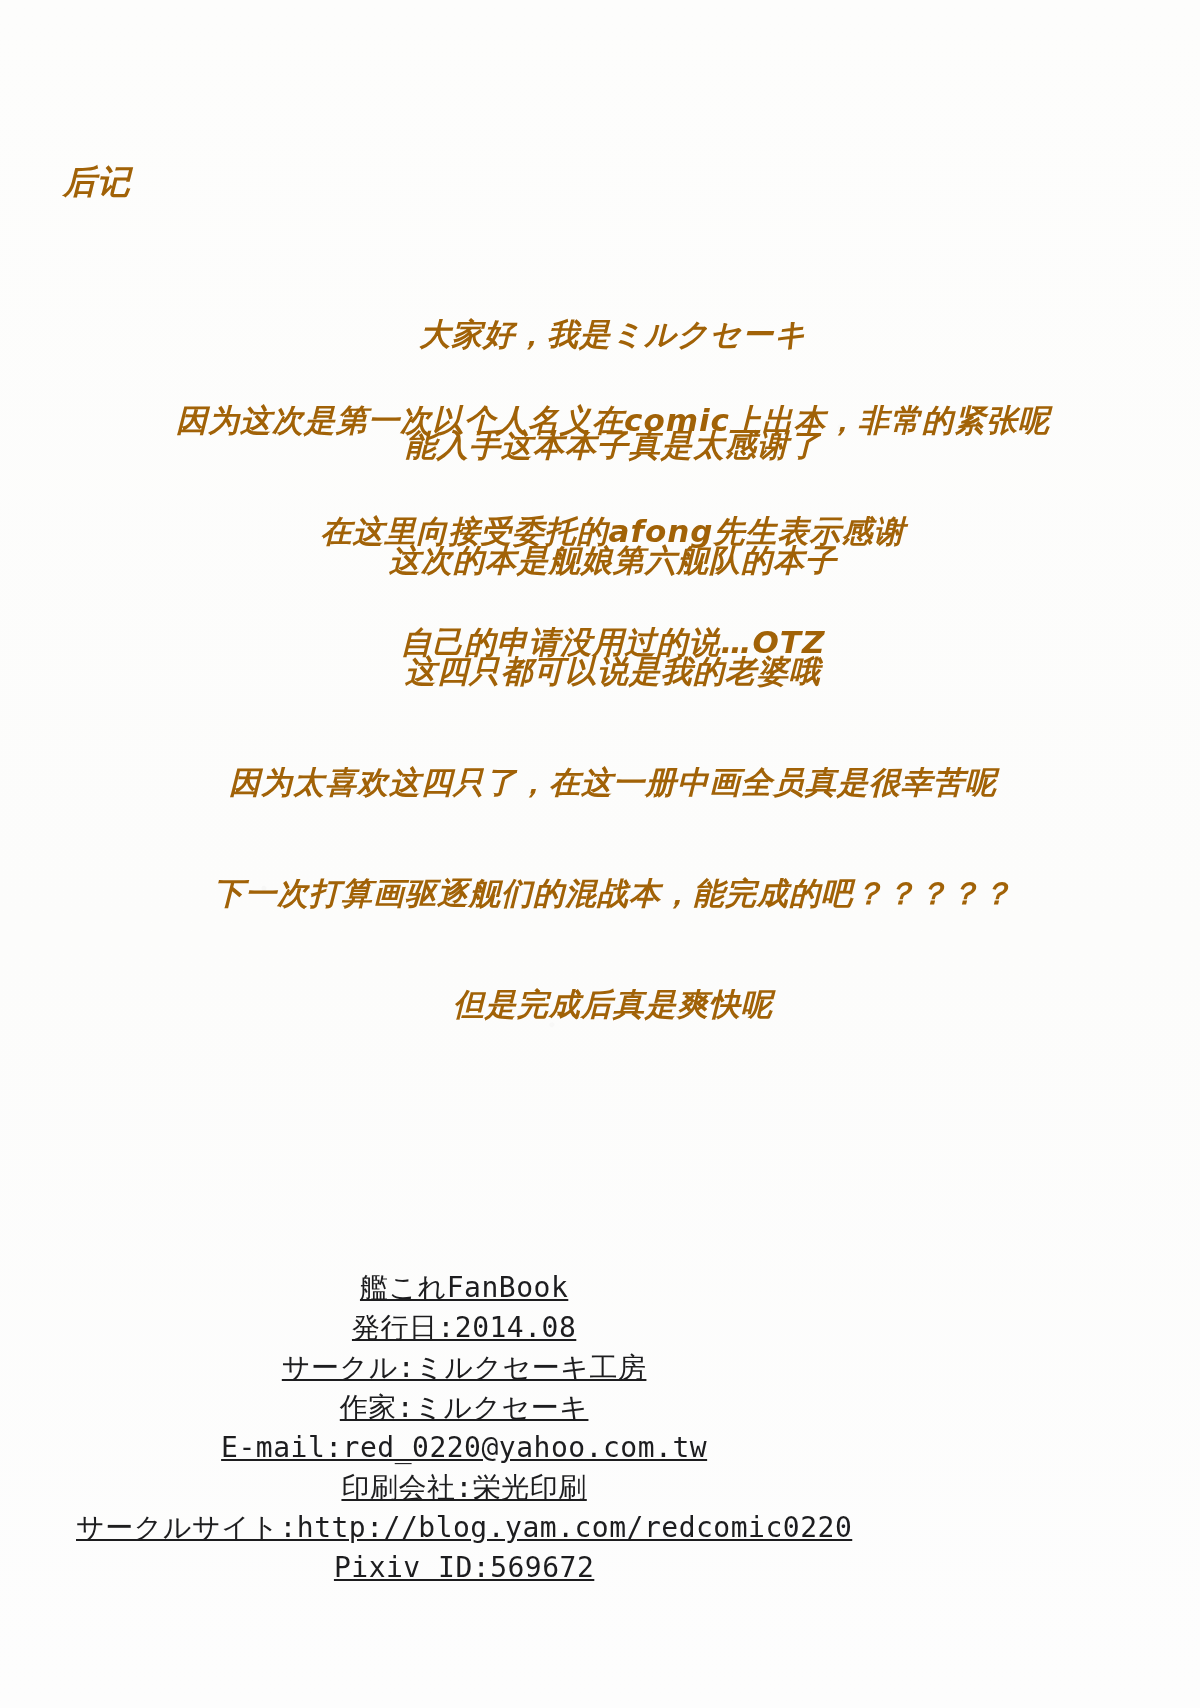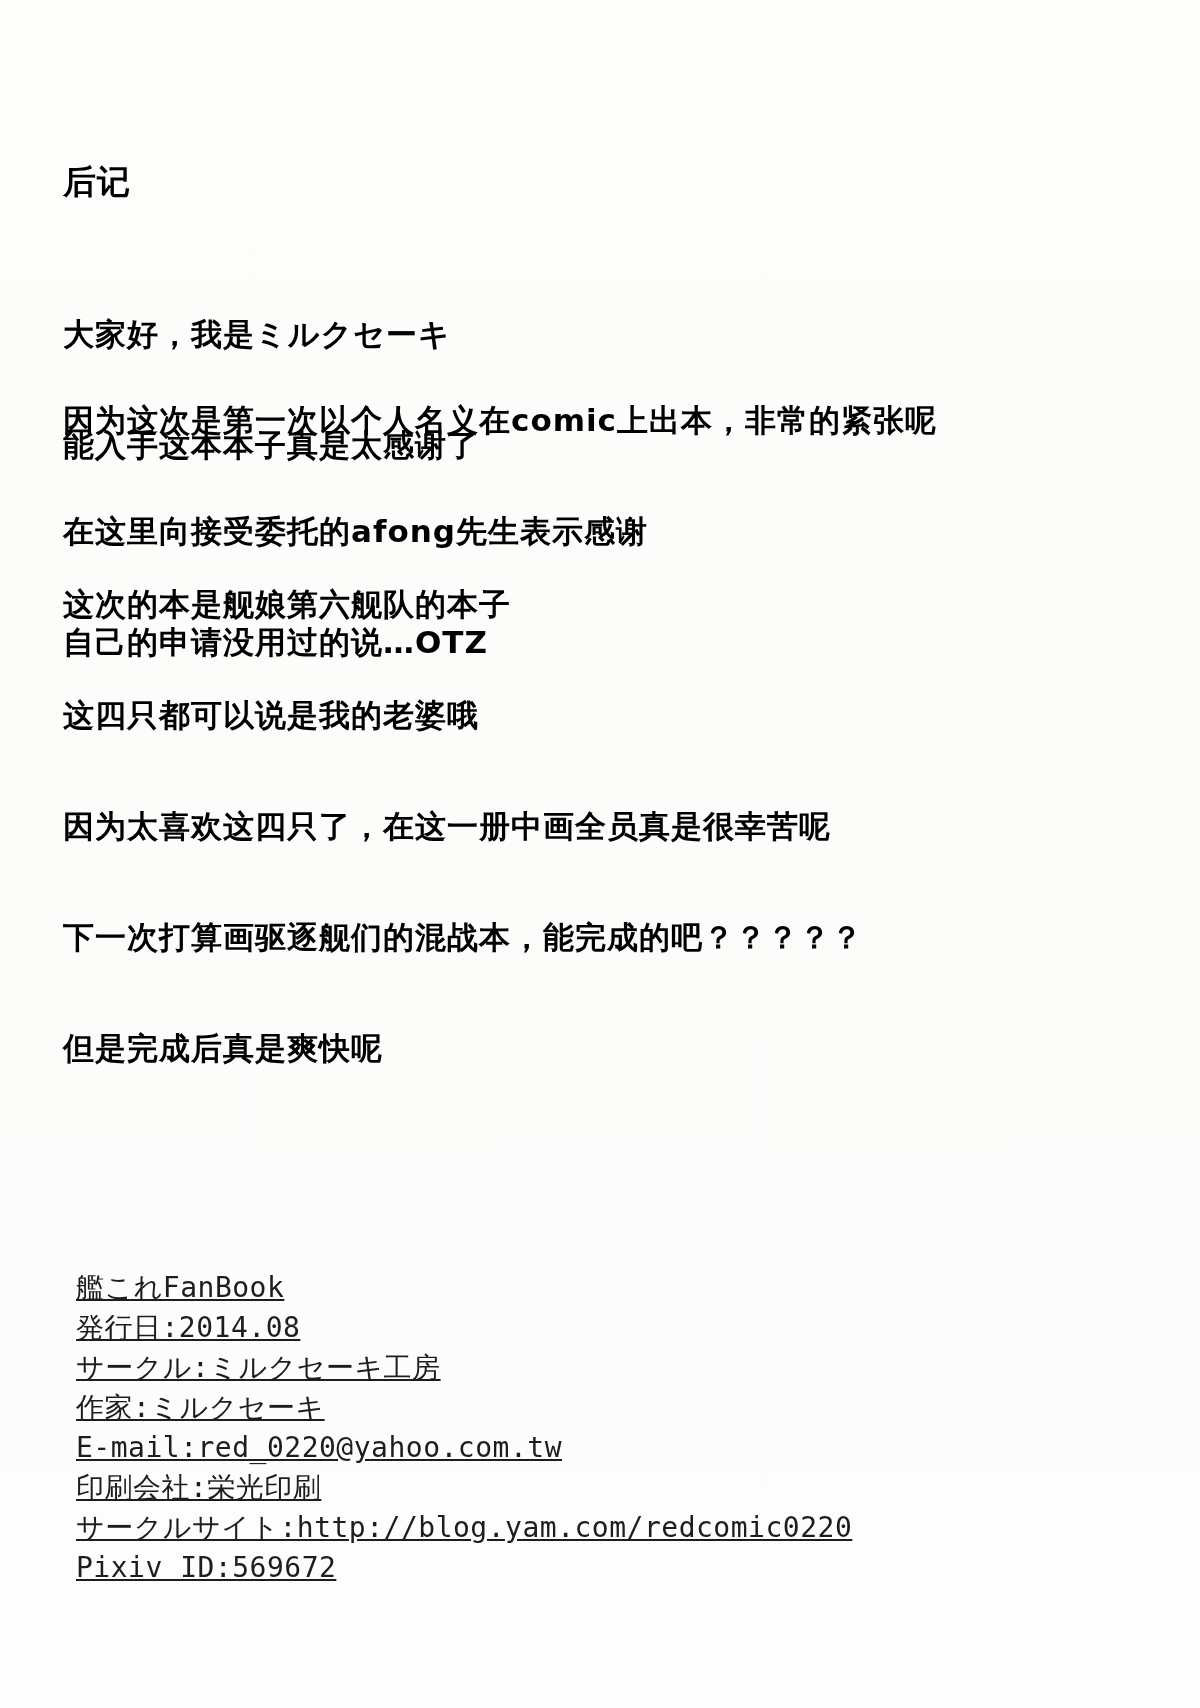--- a/index.html
+++ b/index.html
@@ -28,31 +28,33 @@
   }
   .afterword {
     position: absolute;
     left: 63px;
     width: 1100px;
     font-weight: 900;
     font-size: 31px;
     line-height: 37px;
     letter-spacing: 1px;
     white-space: pre-wrap;
-    color: #000000;
+    color: #a16207;
+    font-style: italic;
   }
   .afterword-title {
     top: 163px;
     font-size: 33px;
   }
   .para-1 { top: 242px; }
   .para-2 { top: 328px; }
-  .para-3 { top: 512px; }
+  .para-3 { top: 468px; }
   .text-line {
     min-height: 37px;
+    text-align: center;
   }
   .colophon {
     position: absolute;
     left: 76px;
     top: 1268px;
     font-family: "DejaVu Sans Mono", "DejaVu Sans", sans-serif;
     font-weight: 500;
     font-size: 28px;
     line-height: 40px;
     letter-spacing: 0.5px;

